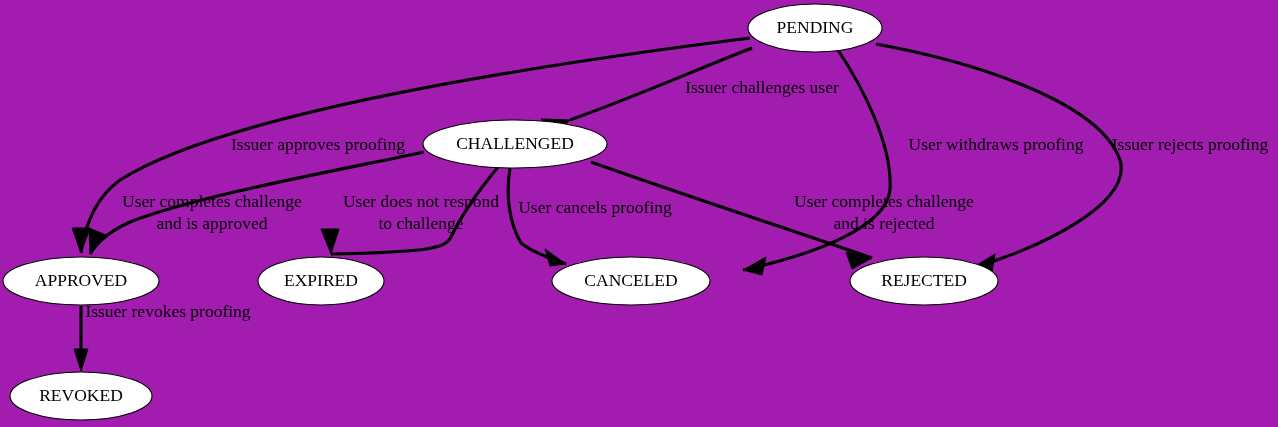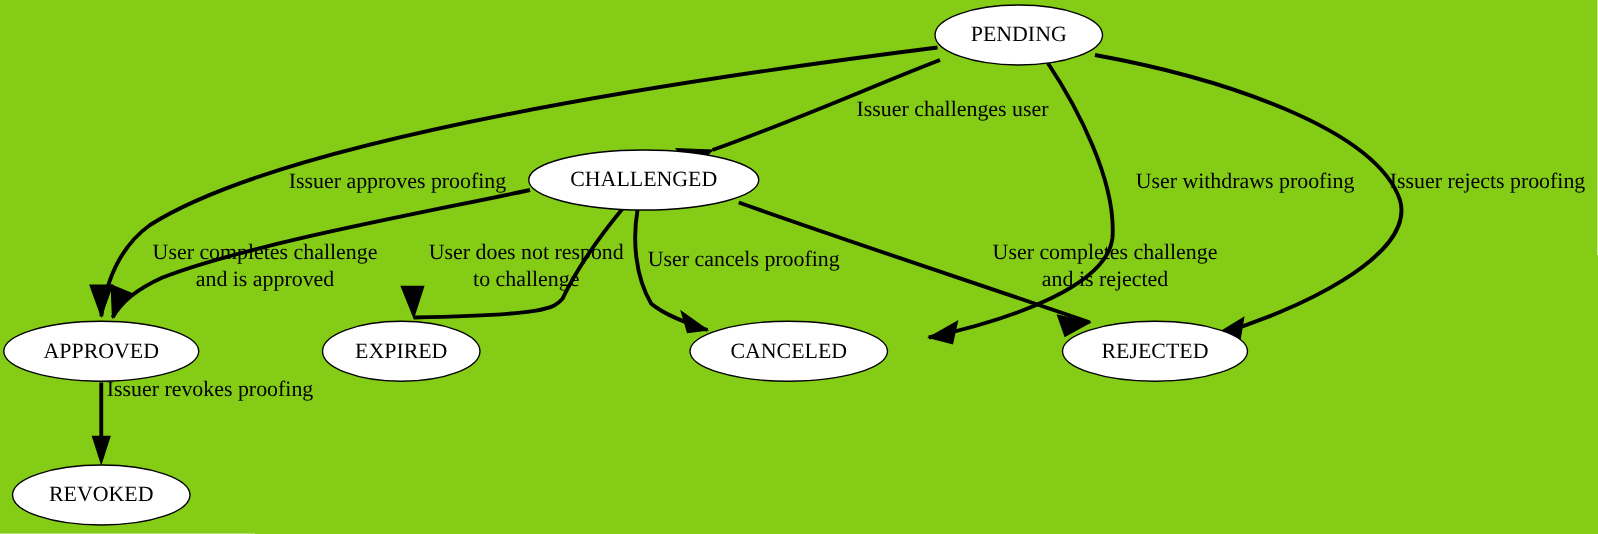--- a/index.html
+++ b/index.html
@@ -7,21 +7,21 @@
     padding: 0;
     background: #ffffff;
   }
   body {
     font-family: "Liberation Serif", "DejaVu Serif", serif;
   }
   #canvas {
     position: relative;
     width: 1278px;
     height: 427px;
-    background: #84cc16;
+    background: #a21caf;
     overflow: hidden;
   }
   svg#graph {
     position: absolute;
     left: 0;
     top: 0;
     width: 1278px;
     height: 427px;
   }
   .node-ellipse {

